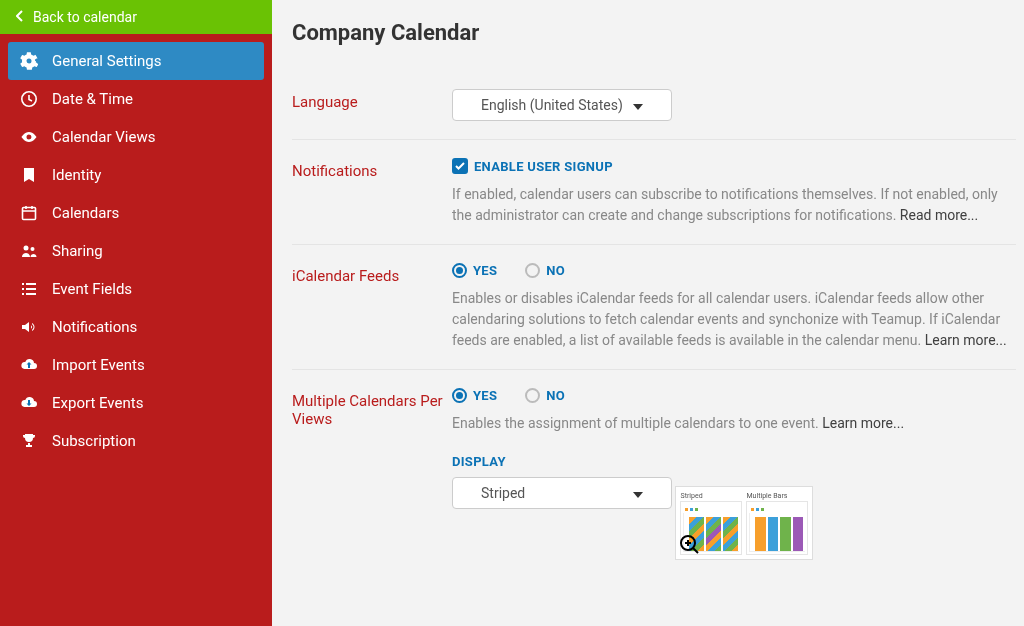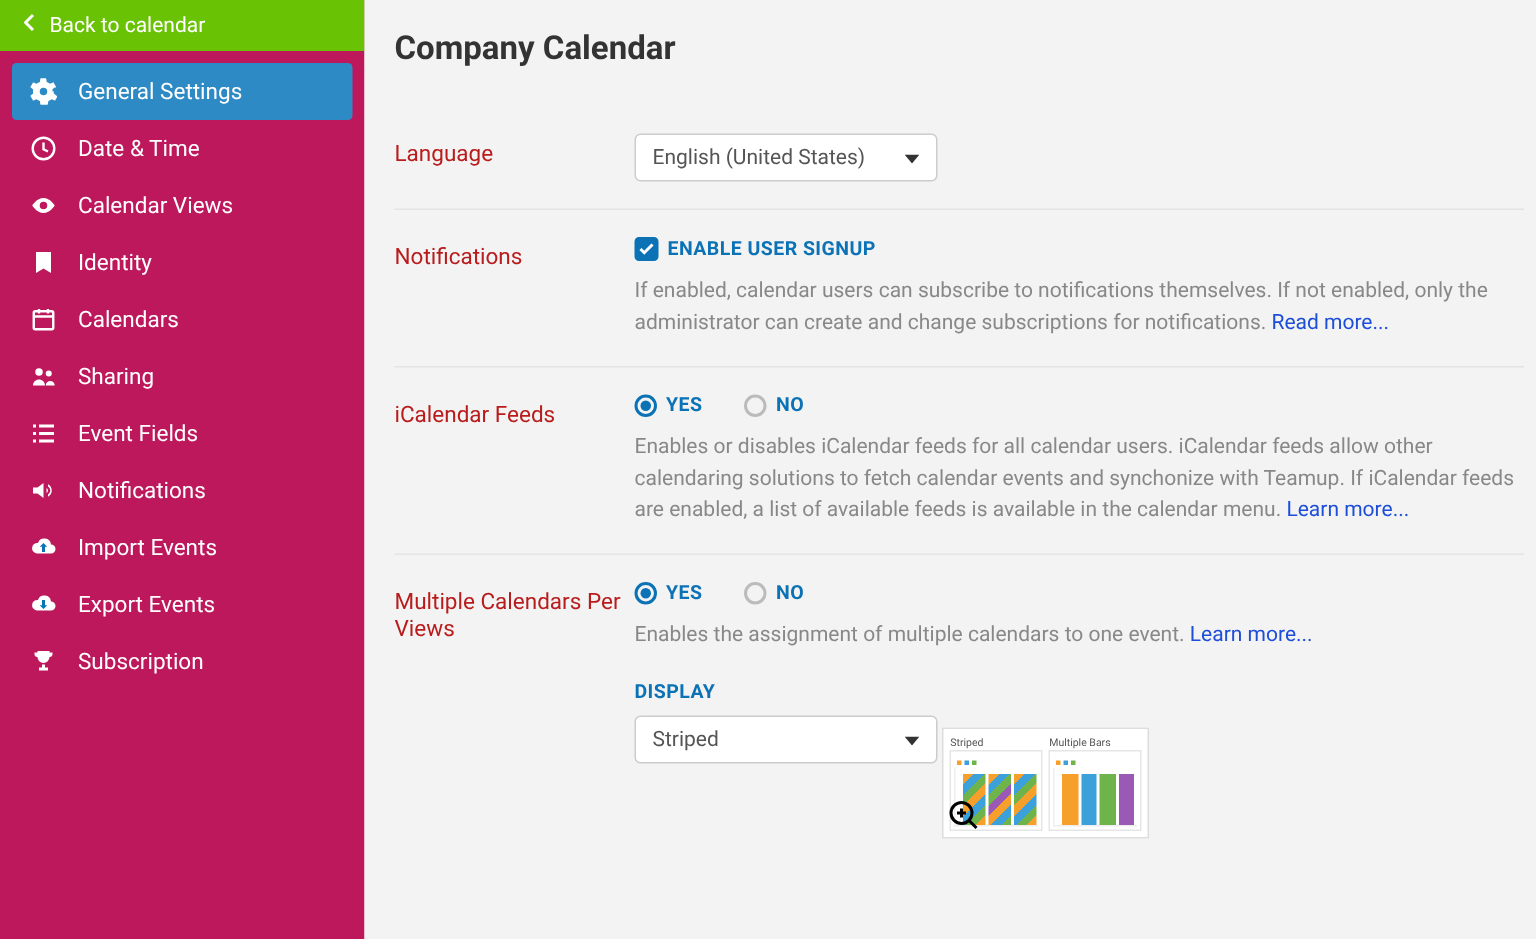--- a/index.html
+++ b/index.html
@@ -1,38 +1,38 @@
 <!DOCTYPE html>
 <html><head>
 <meta charset="utf-8">
 <style>
 * { margin: 0; padding: 0; box-sizing: border-box; }
 body { font-family: -apple-system, BlinkMacSystemFont, "Segoe UI", Roboto, Helvetica, Arial, sans-serif; font-size: 14px; color: #333; background: #f5f5f5; }
 .container { display: flex; width: 1024px; height: 626px; }
-.sidebar { width: 243px; background: #be185d; color: #fff; flex-shrink: 0; }
+.sidebar { width: 272px; background: #b91c1c; color: #fff; flex-shrink: 0; }
 .back-btn { background: #6ac204; color: #fff; padding: 9px 16px; display: flex; align-items: center; gap: 10px; cursor: pointer; font-size: 14px; }
 .back-btn svg { width: 7px; height: 12px; }
 .nav { padding: 8px; }
 .nav-item { display: flex; align-items: flex-end; gap: 14px; padding: 10px 12px; cursor: pointer; border-radius: 3px; font-size: 15px;}
 .nav-item.active { background: #2e8ac4; }
 .nav-item .icon-slot { width: 18px; height: 18px; display: flex; align-items: center; justify-content: center; flex-shrink: 0; }
 .main { flex: 1; padding: 20px 8px 20px 20px; overflow-y: auto; background: #f3f3f3;}
 .page-title { font-size: 22px; font-weight: 700; color: #333; margin-bottom: 26px; }
 .section { display: flex; padding: 18px 0; border-bottom: 1px solid #e4e4e4; }
 .section:last-of-type { border-bottom: none; }
 .section-label { width: 160px; flex-shrink: 0; font-size: 15px; color: #b91c1c; padding-top: 4px;}
 .section-content { flex: 1; }
-.select-field { display: inline-flex; align-items: center; justify-content: space-between; border: 1px solid #ccc; border-radius: 4px; background: #fff; padding: 7px 11px; width: 202px; cursor: pointer; font-size: 14px; color:#555;}
+.select-field { display: inline-flex; align-items: center; justify-content: space-between; border: 1px solid #ccc; border-radius: 4px; background: #fff; padding: 7px 28px; width: 220px; cursor: pointer; font-size: 14px; color:#555;}
 .select-field svg { width: 10px; height: 6px; }
 .checkbox-row { display: flex; align-items: flex-end; gap: 6px; cursor:pointer;}
 .chk { width: 16px; height: 16px; border: 2px solid #0b72b5; border-radius: 3px; background:#0b72b5; color:#fff; display:flex; align-items:center; justify-content:center;}
 .chk svg { width:10px; height:8px; }
 .option-label { color: #0b72b5; font-weight: 700; font-size: 13px; letter-spacing: 0.3px;}
 .desc { color: #888; font-size: 14px; line-height: 1.5; margin-top: 10px; max-width: 600px;}
-.link { color: #1d4ed8; cursor: pointer; margin-top: 39px; }
+.link { color: #404040; cursor: pointer; margin-top: 39px; }
 .radio-row { display: flex; align-items: flex-start; gap: 28px; }
 .radio-opt { display: flex; align-items: center; gap: 6px; cursor:pointer;}
 .radio-outer { width: 15px; height: 15px; border-radius: 50%; border: 2px solid #0b72b5; display: flex; align-items: center; justify-content: center;}
 .radio-outer.off { border-color: #bbb; }
 .radio-inner { width: 7px; height: 7px; border-radius: 50%; background: #0b72b5;}
 .sub-label { color: #0b72b5; font-weight: 700; font-size: 13px; letter-spacing: 0.3px; margin-top: 20px;}
 .preview { margin-top:10px; border:1px solid #ddd; background:#fff; display:inline-flex; padding:4px; gap:4px; position:relative;}
 .preview-card { width:62px; }
 .preview-title{ font-size:7px; color:#555; padding:1px 0;}
 .preview-chart{ border:1px solid #e5e5e5; padding:3px 2px 2px 2px; height:54px; display:flex; flex-direction:column;}

